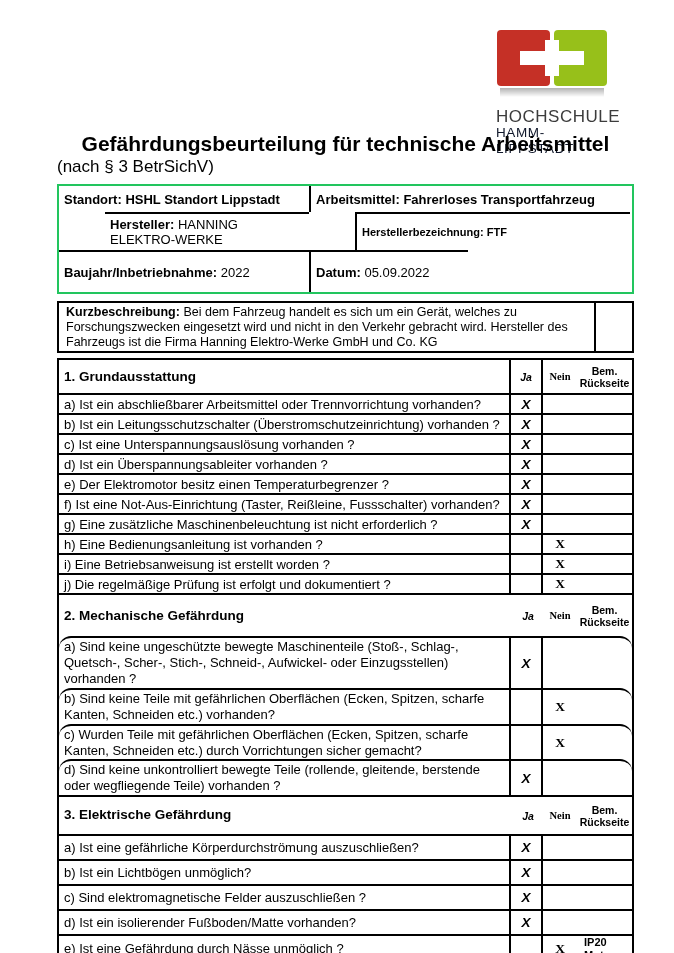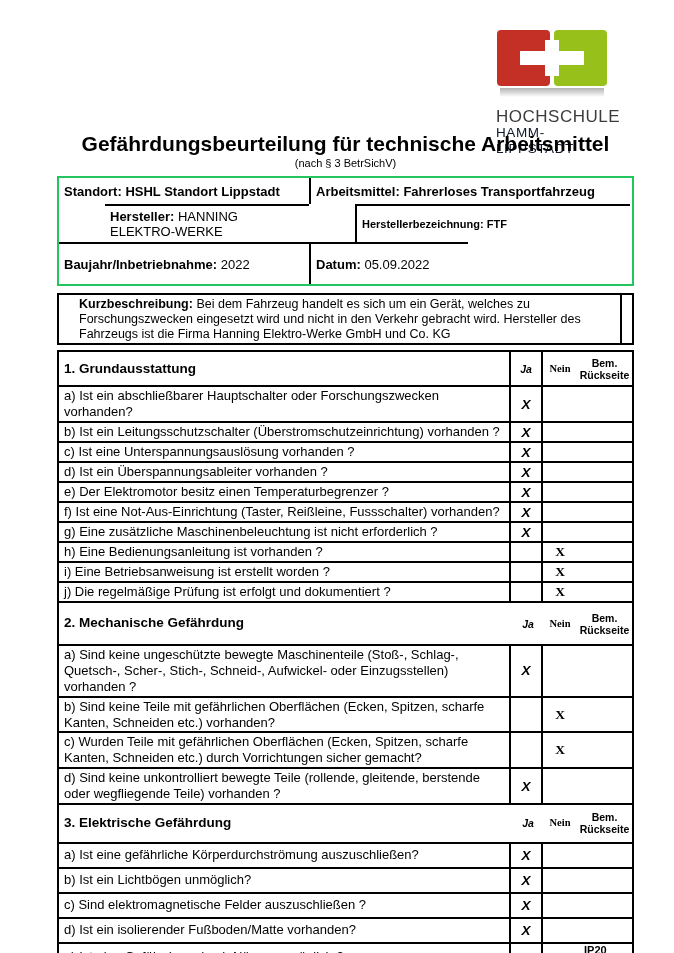--- a/index.html
+++ b/index.html
@@ -8,53 +8,53 @@
     background:#ffffff; overflow:hidden;
     font-family:"Liberation Sans", sans-serif; color:#000;
   }
   
   .logo { position:absolute; top:30px; left:496px; width:118px; text-align:left; }
   .logo-line1 { font-size:17px; letter-spacing:0.5px; color:#3c3c3c; line-height:1.0; margin-top:2px; }
   .logo-line2 { font-size:13.5px; letter-spacing:0.6px; color:#0f172a; line-height:1.15; }
   
   .doc { position:absolute; left:57px; top:131px; width:577px; }
   .title { font-size:21px; font-weight:bold; text-align:center; margin:0; line-height:1.2; }
-  .subtitle { font-size:11px; text-align:center; margin:1px 0 7px 0; }
+  .subtitle { font-size:17px; margin:1px 0 7px 0; }
   
   .info-table { border:2px solid #22c55e; display:grid; grid-template-columns:250px 159px 162px; }
   .info-cell { border-left:2px solid #000; border-top:2px solid #000; padding:3px 5px; font-size:13px;
                display:flex; flex-direction:column; justify-content:center; }
   .info-cell.first-col { border-left:none; }
   .info-cell.first-row { border-top:none; }
   .span2 { grid-column:span 2; }
   .r1 { min-height:20px; } .r2 { min-height:19px;margin-left:46px; } .r3 { min-height:34px; }
   .b { font-weight:bold; }
   .small-bold { font-size:11px; font-weight:bold; }
   .version-cell { font-size:10px; font-weight:bold; line-height:1.25; justify-content:center; }
   
   .kurz-table { border:2px solid #000; display:flex; margin-top:7px; }
-  .kurz-main { width:521px; padding:2px 20px; font-size:12.5px; line-height:1.18; }
+  .kurz-main { width:521px; padding:2px 7px; font-size:12.5px; line-height:1.18; }
   .kurz-side { flex:1; border-left:2px solid #000; }
   
   .qtable { border:2px solid #000; margin-top:5px; }
   .qrow { display:flex; align-items:stretch; border-top:2px solid #000; }
   .qrow:first-child { border-top:none; }
   .q-cell { flex:1; padding:1px 5px; font-size:13px; line-height:1.22; display:flex; flex-direction:column; justify-content:center; }
   .ja-cell { width:30px; flex:none; display:flex; align-items:center; justify-content:center;font-style:italic; }
   .nb-cell { width:89px; flex:none; display:flex; align-items:stretch; }
   .nein-span { width:34px; flex:none; display:flex; align-items:center; justify-content:center; text-align:center;font-family:Liberation Serif, serif; }
   .bem-span { flex:1; display:flex; align-items:center; justify-content:center; text-align:center; }
   .qrow.data .ja-cell { border-left:2px solid #000; border-right:2px solid #000; }
   .sec-header .q-cell { font-size:13.5px; font-weight:bold; }
   .sec-header .collabel { font-size:10.5px; font-weight:bold; line-height:1.15; }
   .sec-header.dividers .ja-cell { border-left:2px solid #000; border-right:2px solid #000; }
   .mark { font-weight:bold; font-size:13.5px; }
   .bem-note { font-size:11px; font-weight:bold; line-height:1.15; justify-content:flex-start; padding-left:7px; text-align:left; }
   .hd-s1 { min-height:33px; } .hd-s2 { min-height:41px; } .hd-s3 { min-height:37px; }
-  .rw-s1 { min-height:18px; } .rw-s2 { min-height:31px; } .rw-s3 { min-height:23px; }
+  .rw-s1 { min-height:18px; } .rw-s2 { min-height:31px;border-radius:12px; } .rw-s3 { min-height:23px; }
 </style>
 </head>
 <body>
 
 <div class="page">
 
   <div class="logo">
     <svg width="112" height="72" viewBox="0 0 112 72">
       <defs>
         <linearGradient id="shadow" x1="0" y1="0" x2="0" y2="1">
@@ -109,21 +109,21 @@
     <div class="qtable" id="qtable">
         <div class="qrow sec-header hd-s1 dividers">
           <div class="q-cell">1. Grundausstattung</div>
           <div class="ja-cell collabel">Ja</div>
           <div class="nb-cell">
             <span class="nein-span collabel">Nein</span>
             <span class="bem-span collabel">Bem. Rückseite</span>
           </div>
         </div>
         <div class="qrow data rw-s1">
-          <div class="q-cell">a) Ist ein abschließbarer Hauptschalter oder Forschungszwecken vorhanden?</div>
+          <div class="q-cell">a) Ist ein abschließbarer Arbeitsmittel oder Trennvorrichtung vorhanden?</div>
           <div class="ja-cell mark">X</div>
           <div class="nb-cell">
             <span class="nein-span mark"></span>
             <span class="bem-span bem-note"></span>
           </div>
         </div>
         <div class="qrow data rw-s1">
           <div class="q-cell">b) Ist ein Leitungsschutzschalter (Überstromschutzeinrichtung) vorhanden ?</div>
           <div class="ja-cell mark">X</div>
           <div class="nb-cell">

